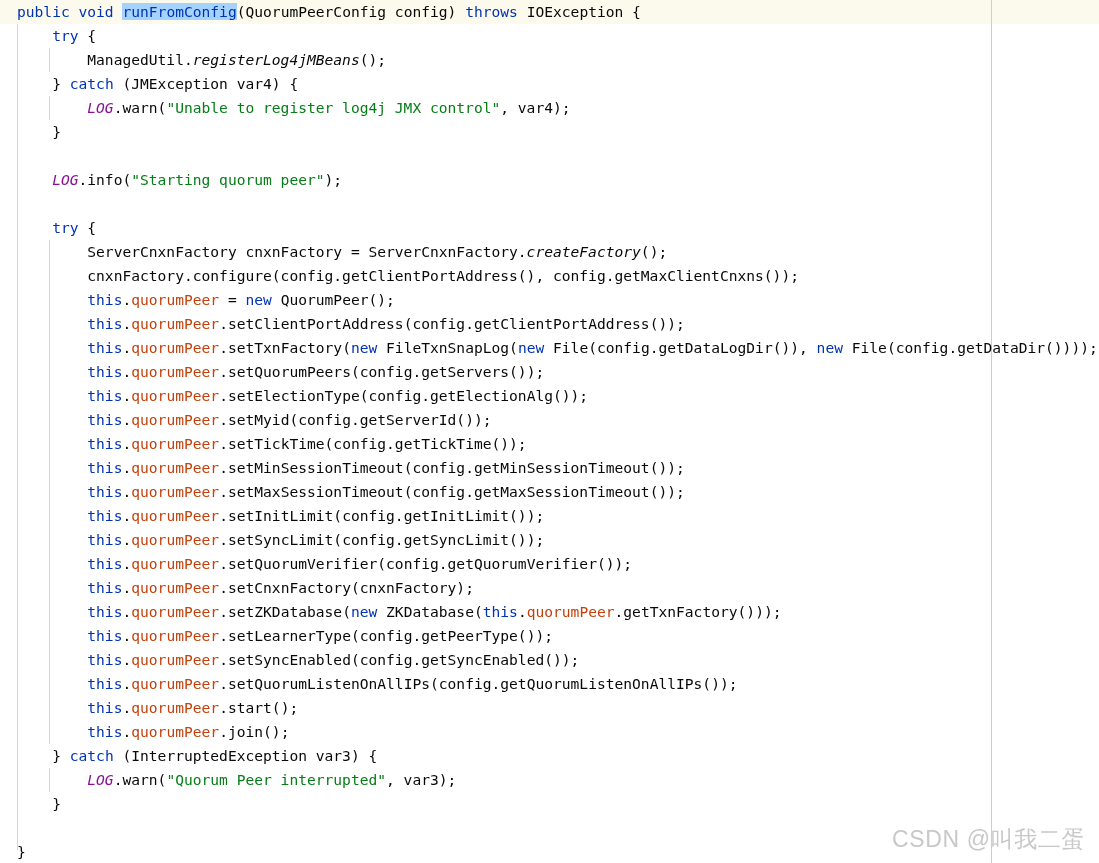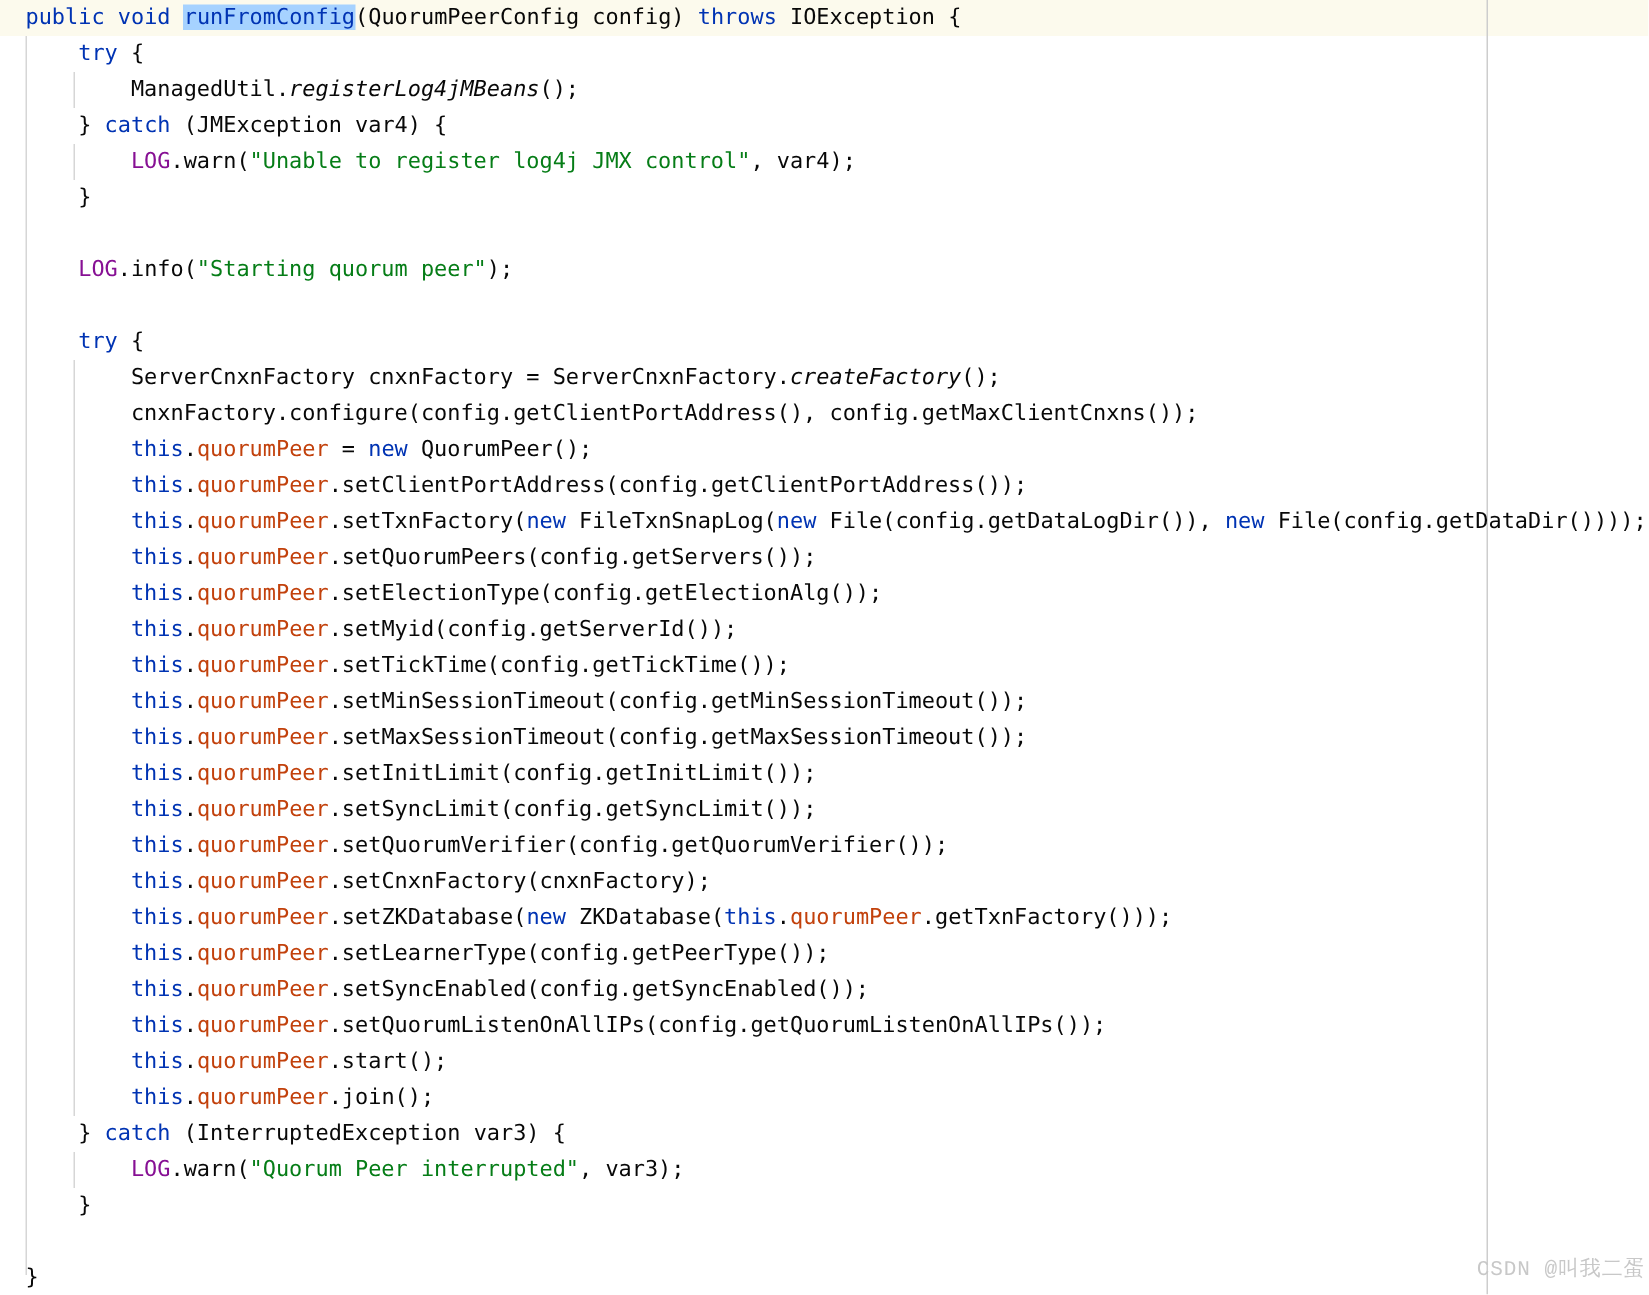--- a/index.html
+++ b/index.html
@@ -67,33 +67,33 @@
     height: 24px;
     white-space: pre;
     padding-left: 17px;
   }
 
   
   .kw      { color: #0033b3; }            
   .plain   { color: #080808; }            
   .str     { color: #067d17; }            
   .field   { color: #c2410c; }            
-  .statfld { color: #871094; }  
+  .statfld { color: #871094; font-style: italic; }  
   .statmth { color: #080808; font-style: italic; }  
   .sel     { background: #a6d2ff; color: #0033b3; } 
 
   
   .watermark {
     position: absolute;
-    right: 2px;
+    right: 14px;
     bottom: 8px;
     z-index: 3;
     color: #c8c8c8;
-    font-family: Liberation Mono, monospace;
-    font-size: 14px;
+    font-family: Liberation Sans, sans-serif;
+    font-size: 23px;
     letter-spacing: 0.6px;
     white-space: nowrap;
     user-select: none;
   }
 </style>
 </head>
 <body>
 
 <div id="editor">
 

